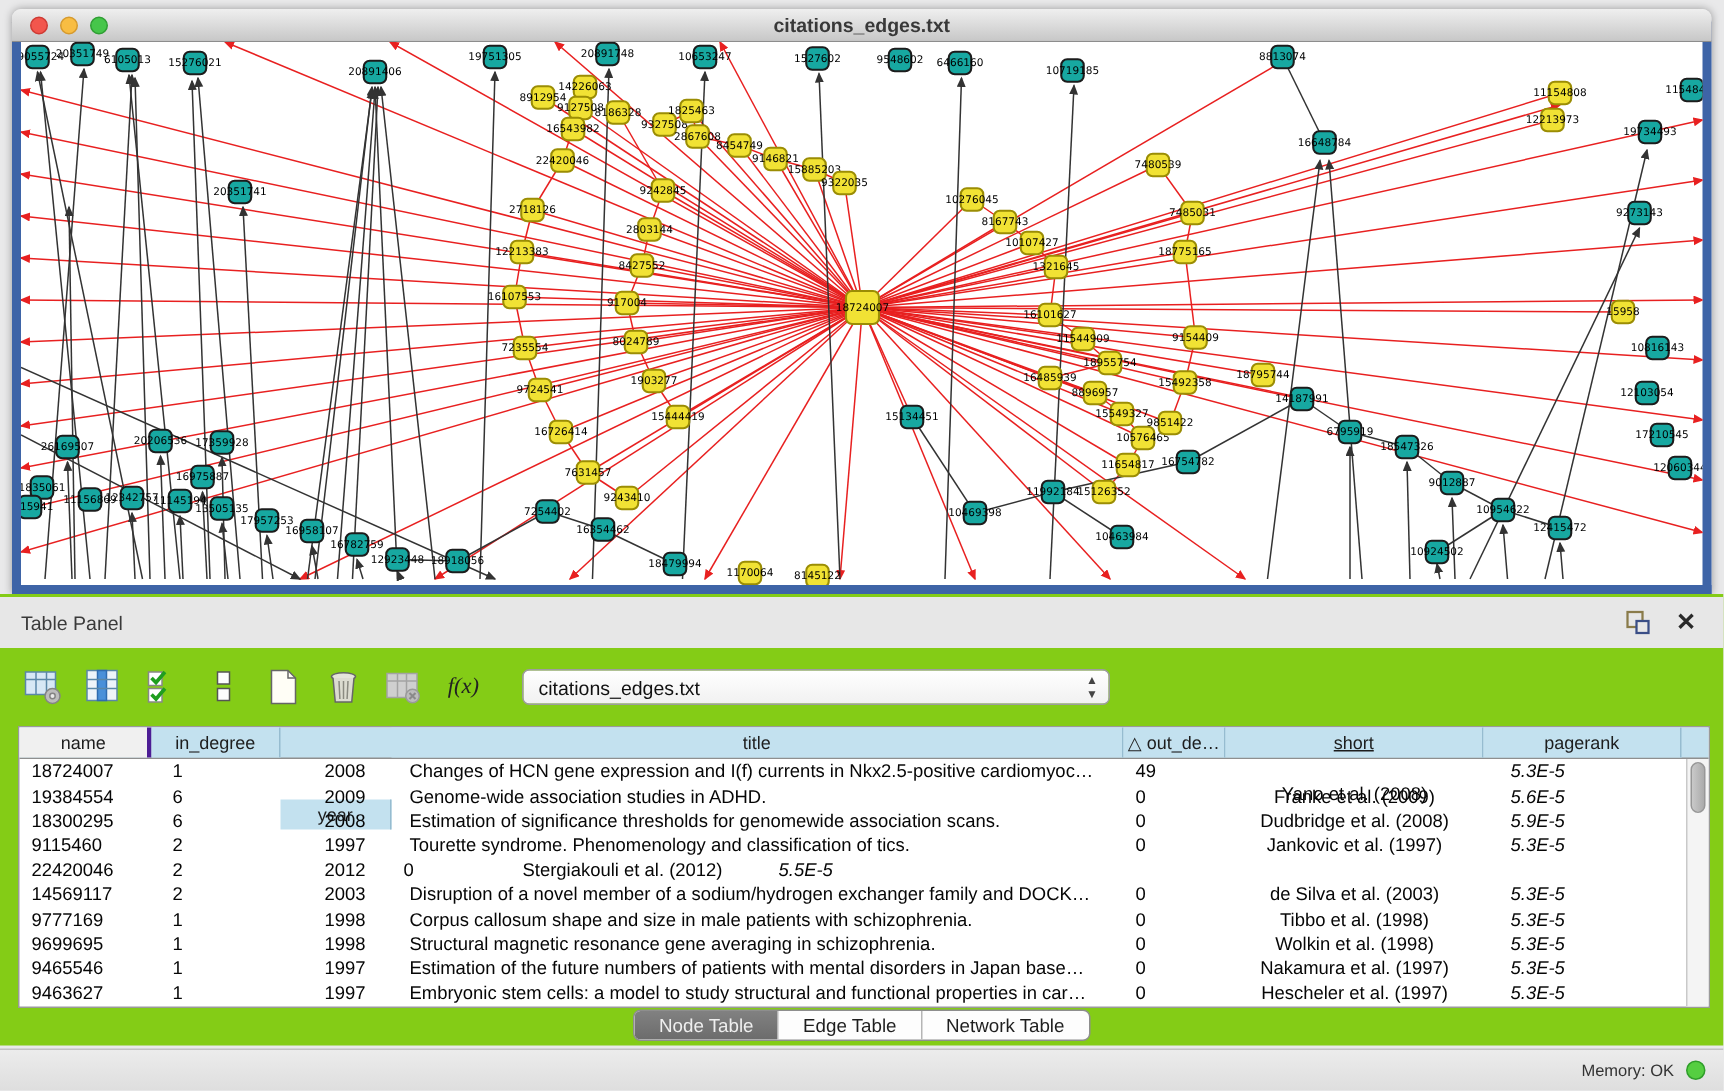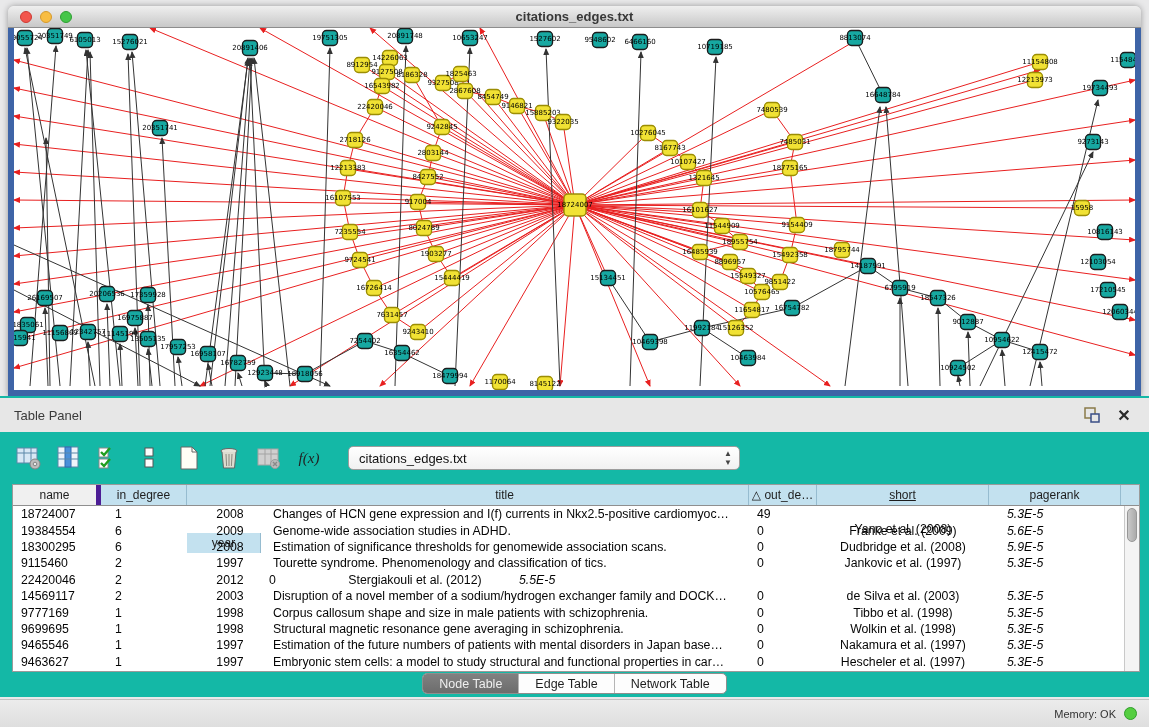--- a/index.html
+++ b/index.html
@@ -23,21 +23,21 @@
   .gcontent { height:368px; background:#ffffff;
     border-left:6px solid #3e64a7; border-right:6px solid #3e64a7; border-bottom:6px solid #3e64a7; }
   #graph-svg { display:block; }
   .er { stroke:#e82020; stroke-width:1; }
   .ek { stroke:#333; stroke-width:1; }
   .ny { fill:#f1e234; stroke:#9b8d04; stroke-width:1.4; }
   .nt { fill:#17a8a1; stroke:#1c1c1c; stroke-width:1.4; }
   .nl { font:7px "DejaVu Sans", sans-serif; text-anchor:middle; fill:#000; }
 
   
-  .bpanel { position:absolute; left:0; top:396px; width:1149px; height:301px; background:#14b8a6; }
+  .bpanel { position:absolute; left:0; top:396px; width:1149px; height:301px; background:#84cc16; }
   .phead { position:absolute; left:0; top:2px; width:100%; height:34px;
     display:flex; align-items:center; background:#e7e7e7; }
   .ptitle { margin-left:14px; font-size:13px; color:#3a3a3a; }
   .phead .spacer { flex:1; }
   .grip { position:absolute; left:562px; top:2px; width:20px; height:6px;
     border-top:2px dotted #9a9a9a; }
   .float-btn, .close-btn { width:22px; height:22px; display:flex; align-items:center;
     justify-content:center; margin-right:10px; cursor:default; }
   .close-btn { font-size:16px; font-weight:bold; color:#2a2a2a; margin-right:14px; }
 
@@ -48,21 +48,21 @@
     background:linear-gradient(#ffffff,#f1f1f1); border:1px solid #9d9d9d; border-radius:5px;
     display:flex; align-items:center; font-size:13px; color:#111; padding-left:10px; }
   .combo .arrows { position:absolute; right:7px; top:2px; font-size:8px; line-height:9px;
     color:#444; text-align:center; }
 
   .table-wrap { position:absolute; left:12px; top:88px; width:1128px; height:188px;
     background:#fff; border:1px solid #9a9a9a; }
   .thead { display:flex; height:21px; border-bottom:1px solid #8f8f8f; background:#c3e1ef; }
   .hc { height:20px; line-height:20px; text-align:center; font-size:12px; color:#1d1d1d;
     background:#c3e1ef; border-right:1px solid #96bcd0; overflow:hidden; white-space:nowrap; }
-  .hc-name { background:#f0f0f0; border-right:5px solid #4c1d95; }
+  .hc-name { background:#f0f0f0; border-right:3px solid #4c1d95; }
   .tbody { position:relative; }
   .tr { display:flex; height:16.4px; align-items:center; }
   .td { font-size:12.3px; color:#060606; white-space:nowrap; overflow:hidden; }
   .td-name { padding-left:8px; }
   .td-in_degree { padding-left:14px; }
   .td-year { padding-left:12px;text-align:center; }
   .td-title { padding-left:12px; }
   .td-out_degree { padding-left:8px; }
   .td-short { text-align:center; }
   .td-pagerank { padding-left:18px;font-style:italic; }

